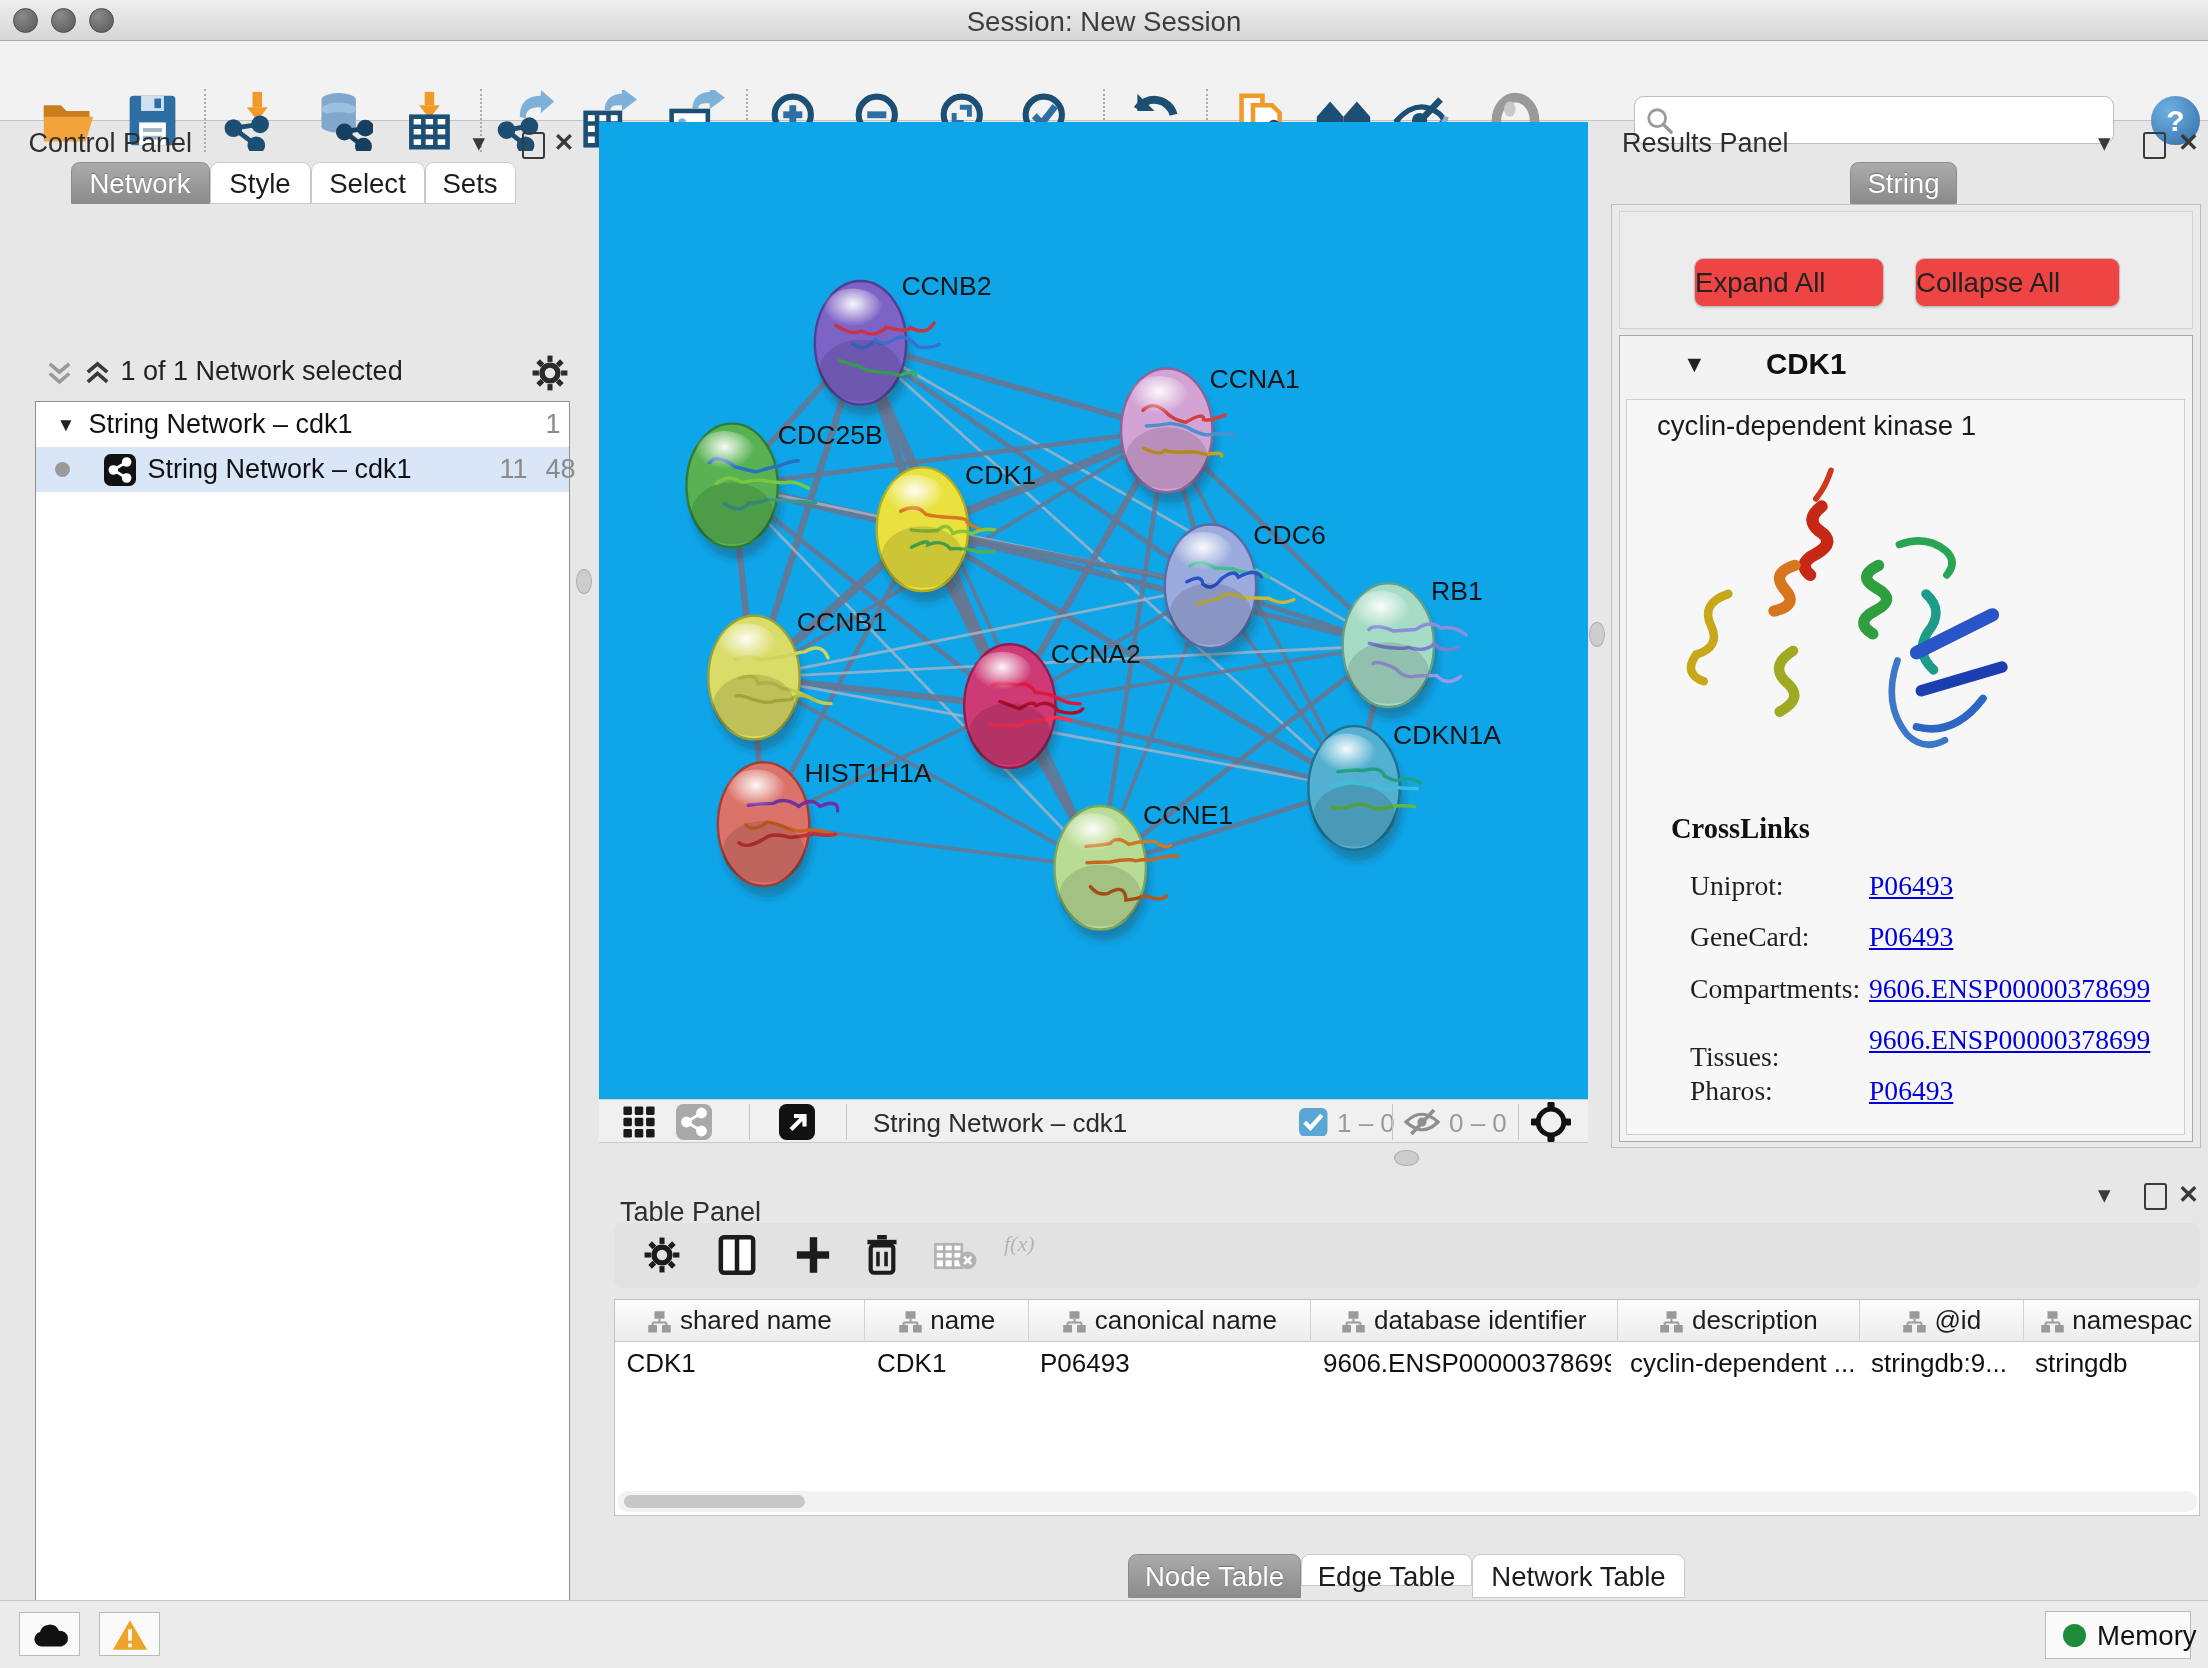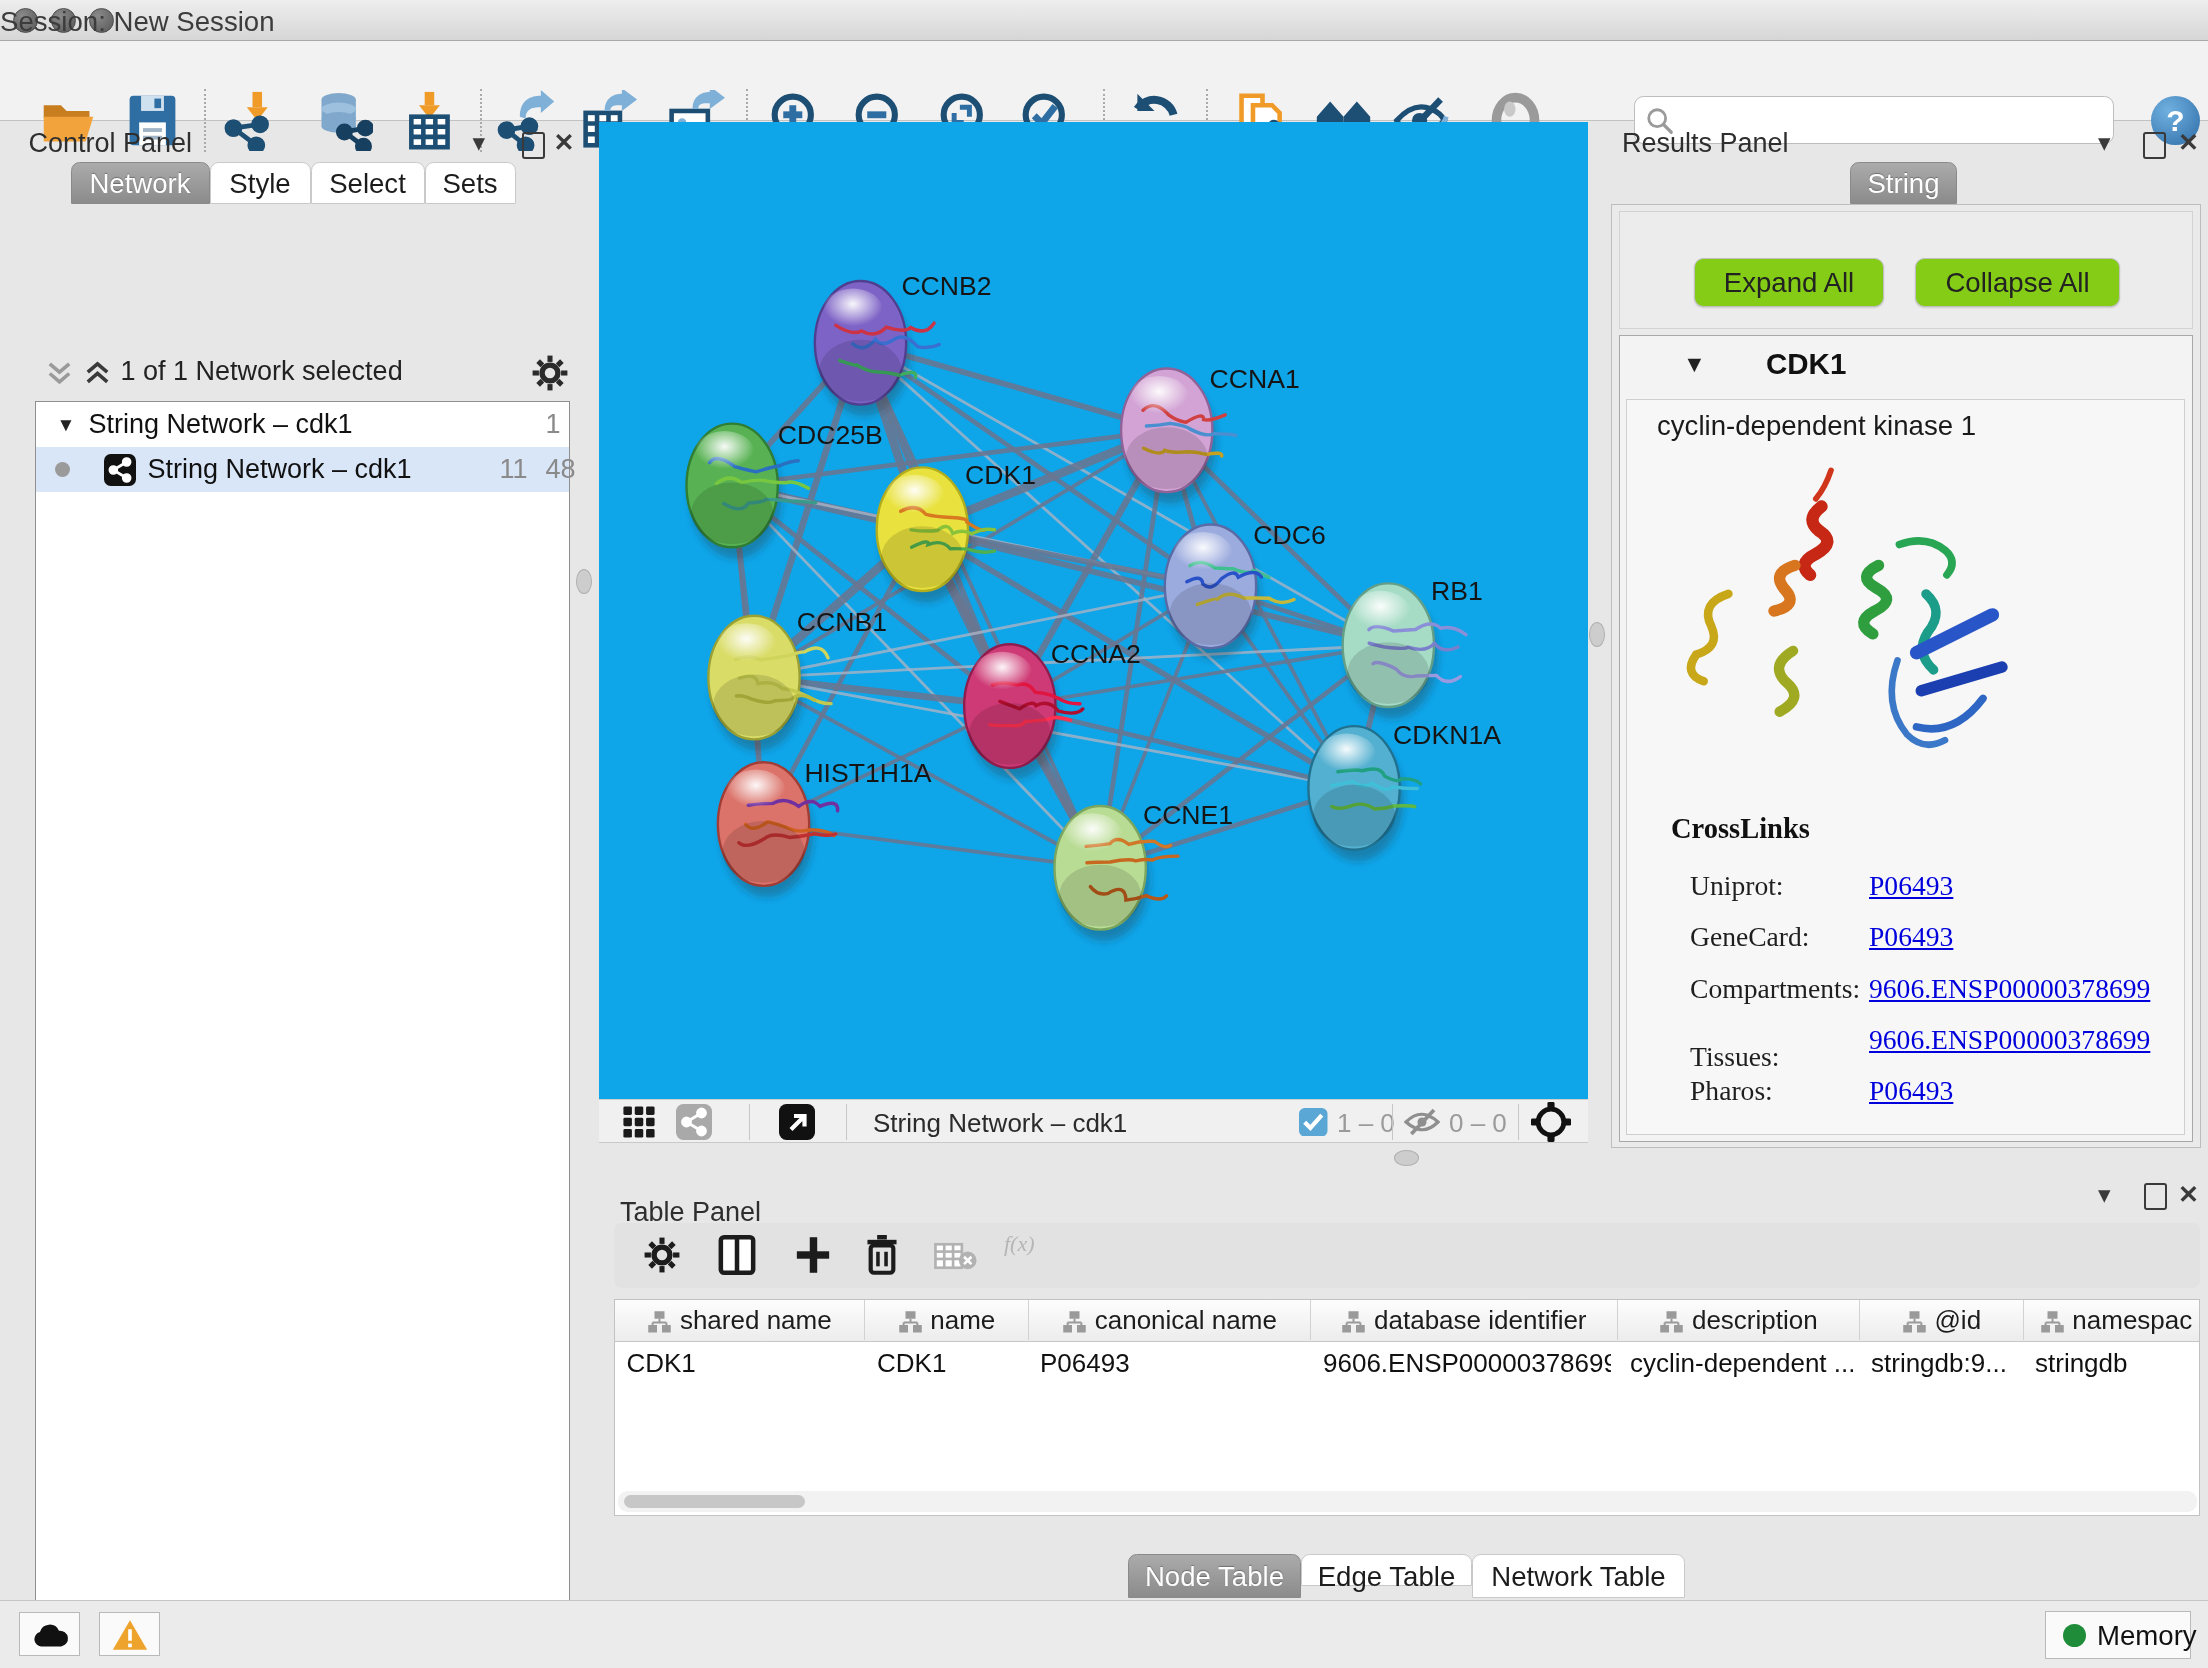--- a/index.html
+++ b/index.html
@@ -1,21 +1,21 @@
 <!DOCTYPE html>
 <html style="font-size:15px"><head>
 <meta charset="utf-8">
 <style>
   html,body{margin:0;padding:0;}
   body{width:2208px;height:1668px;background:#e7e7e7;font-family:"Liberation Sans",sans-serif;position:relative;overflow:hidden;color:#222;}
   .abs{position:absolute;}
   
   #titlebar{left:0;top:0;width:2208px;height:40px;background:linear-gradient(#eeeeee,#d6d6d6);border-bottom:1px solid #a8a8a8;}
   .tl{width:25px;height:25px;border-radius:50%;top:7.6px;background:radial-gradient(circle at 35% 30%,#8a8a8a,#575757);border:1px solid #4c4c4c;box-sizing:border-box;}
-  #wintitle{width:2208px;top:5.7px;font-size:27.6px;color:#3c3c3c;}
+  #wintitle{width:2208px;text-align:center;top:5.7px;font-size:27.6px;color:#3c3c3c;}
   
   #toolbar{left:0;top:41px;width:2208px;height:79px;background:#f2f2f2;border-bottom:1.9px solid #c2c2c2;}
   .tsep{top:48px;height:63px;border-left:2.9px dotted #aaaaaa;width:0;}
   .ticon{width:61px;height:61px;top:49px;cursor:pointer;}
   #searchbox{left:1634px;top:55px;width:480px;height:48px;background:#fff;border:1.9px solid #bdbdbd;border-radius:9.5px;box-sizing:border-box;}
   #searchbox input{position:absolute;left:44px;top:3.8px;width:418px;height:34px;border:none;outline:none;font-size:25px;background:transparent;}
   
   .gtab{height:42px;line-height:42px;text-align:center;font-size:27.6px;background:#ffffff;color:#1c1c1c;border:1px solid #c9c9c9;border-radius:8.6px 8.6px 0 0;box-sizing:border-box;cursor:pointer;}
   .gtab.sel{background:linear-gradient(#ababab,#8b8b8b);color:#fff;border-color:#8a8a8a;text-shadow:0 -1px 1px rgba(0,0,0,.3);}
   
@@ -31,21 +31,21 @@
   .trcount{position:absolute;color:#8a8a8a;}
   
   #netcanvas{left:599px;top:122px;width:989px;height:978px;background:#0ea5e9;}
   
   #netstatus{left:599px;top:1099px;width:989px;height:44px;background:#f0f0f0;border-top:1px solid #cfcfcf;border-bottom:1px solid #c9c9c9;box-sizing:border-box;}
   .nsep{top:3.8px;height:36px;border-left:1px solid #c6c6c6;width:0;}
   .nstext{font-size:26px;color:#9a9a9a;top:7.6px;}
   
   #rp-outer{left:1611px;top:204px;width:590px;height:944px;background:#eaeaea;border:1px solid #bdbdbd;box-sizing:border-box;}
   #rp-btnbox{left:1619px;top:211px;width:574px;height:118px;background:#ececec;border:1px solid #d2d2d2;box-sizing:border-box;}
-  .rbtn{height:49px;line-height:48px;text-align:center;font-size:27.6px;background:#84cc16;border:1px solid #bfbfbf;border-radius:9.5px;box-sizing:border-box;cursor:pointer;box-shadow:0 1px 1.9px rgba(0,0,0,.15);}
+  .rbtn{height:49px;line-height:48px;font-size:27.6px;background:#ef4444;border:1px solid #bfbfbf;border-radius:9.5px;box-sizing:border-box;cursor:pointer;box-shadow:0 1px 1.9px rgba(0,0,0,.15);}
   #rp-content{left:1619px;top:335px;width:574px;height:807px;background:#f3f3f3;border:1px solid #a8a8a8;box-sizing:border-box;}
   #rp-sub{left:1626px;top:399px;width:559px;height:736px;background:#f7f7f7;border:1px solid #cfcfcf;box-sizing:border-box;}
   .serif{font-family:"Liberation Serif",serif;}
   .xlabel{font-size:27.6px;color:#1f1f1f;}
   .xlink{font-size:27.6px;color:#0000dd;text-decoration:underline;cursor:pointer;}
   
   #tp-strip{left:614px;top:1223px;width:1586px;height:65px;background:#e2e2e2;border-radius:7.6px;}
   #tp-box{left:614px;top:1299px;width:1586px;height:217px;background:#fff;border:1.9px solid #c2c2c2;box-sizing:border-box;overflow:hidden;}
   #tp-header{position:absolute;left:0;top:0;width:1594px;height:42px;background:linear-gradient(#fdfdfd,#ececec);border-bottom:1.9px solid #c6c6c6;box-sizing:border-box;}
   .thcell{position:absolute;top:0;height:40px;border-right:1px solid #d2d2d2;box-sizing:border-box;text-align:center;font-size:26px;line-height:40px;color:#1c1c1c;overflow:hidden;white-space:nowrap;cursor:pointer;}

